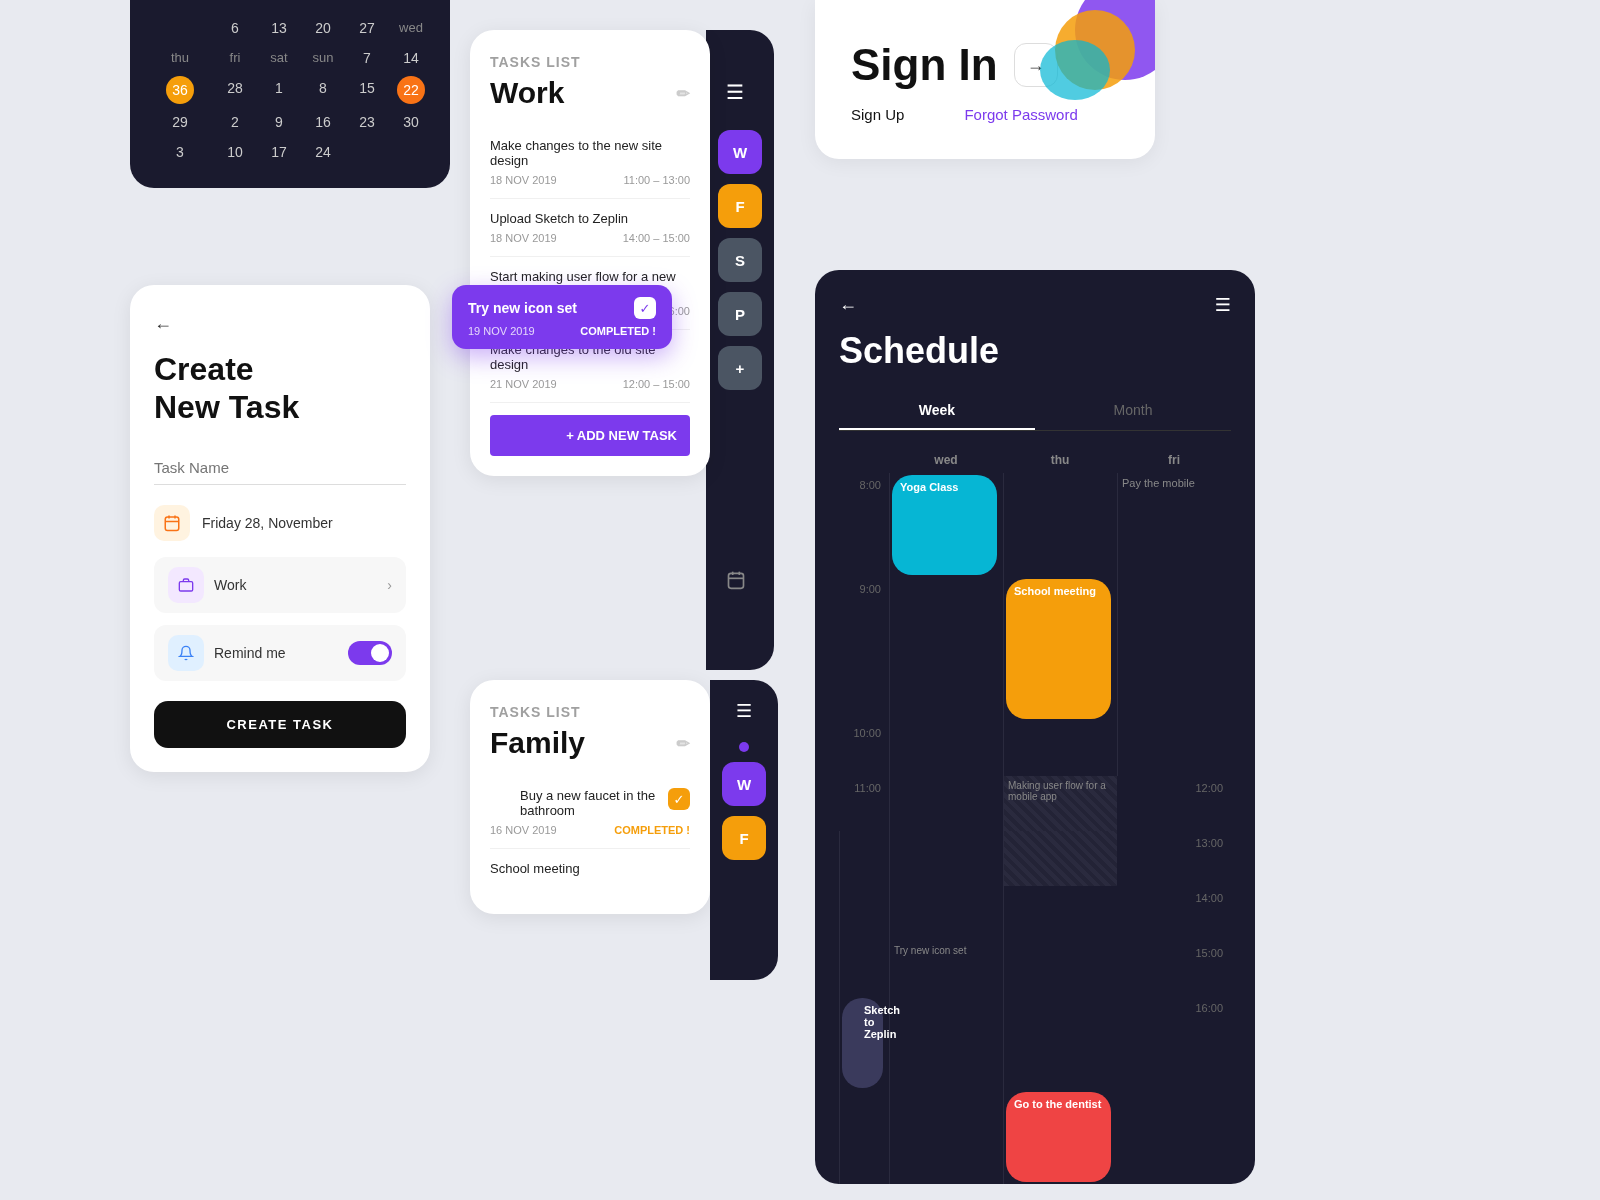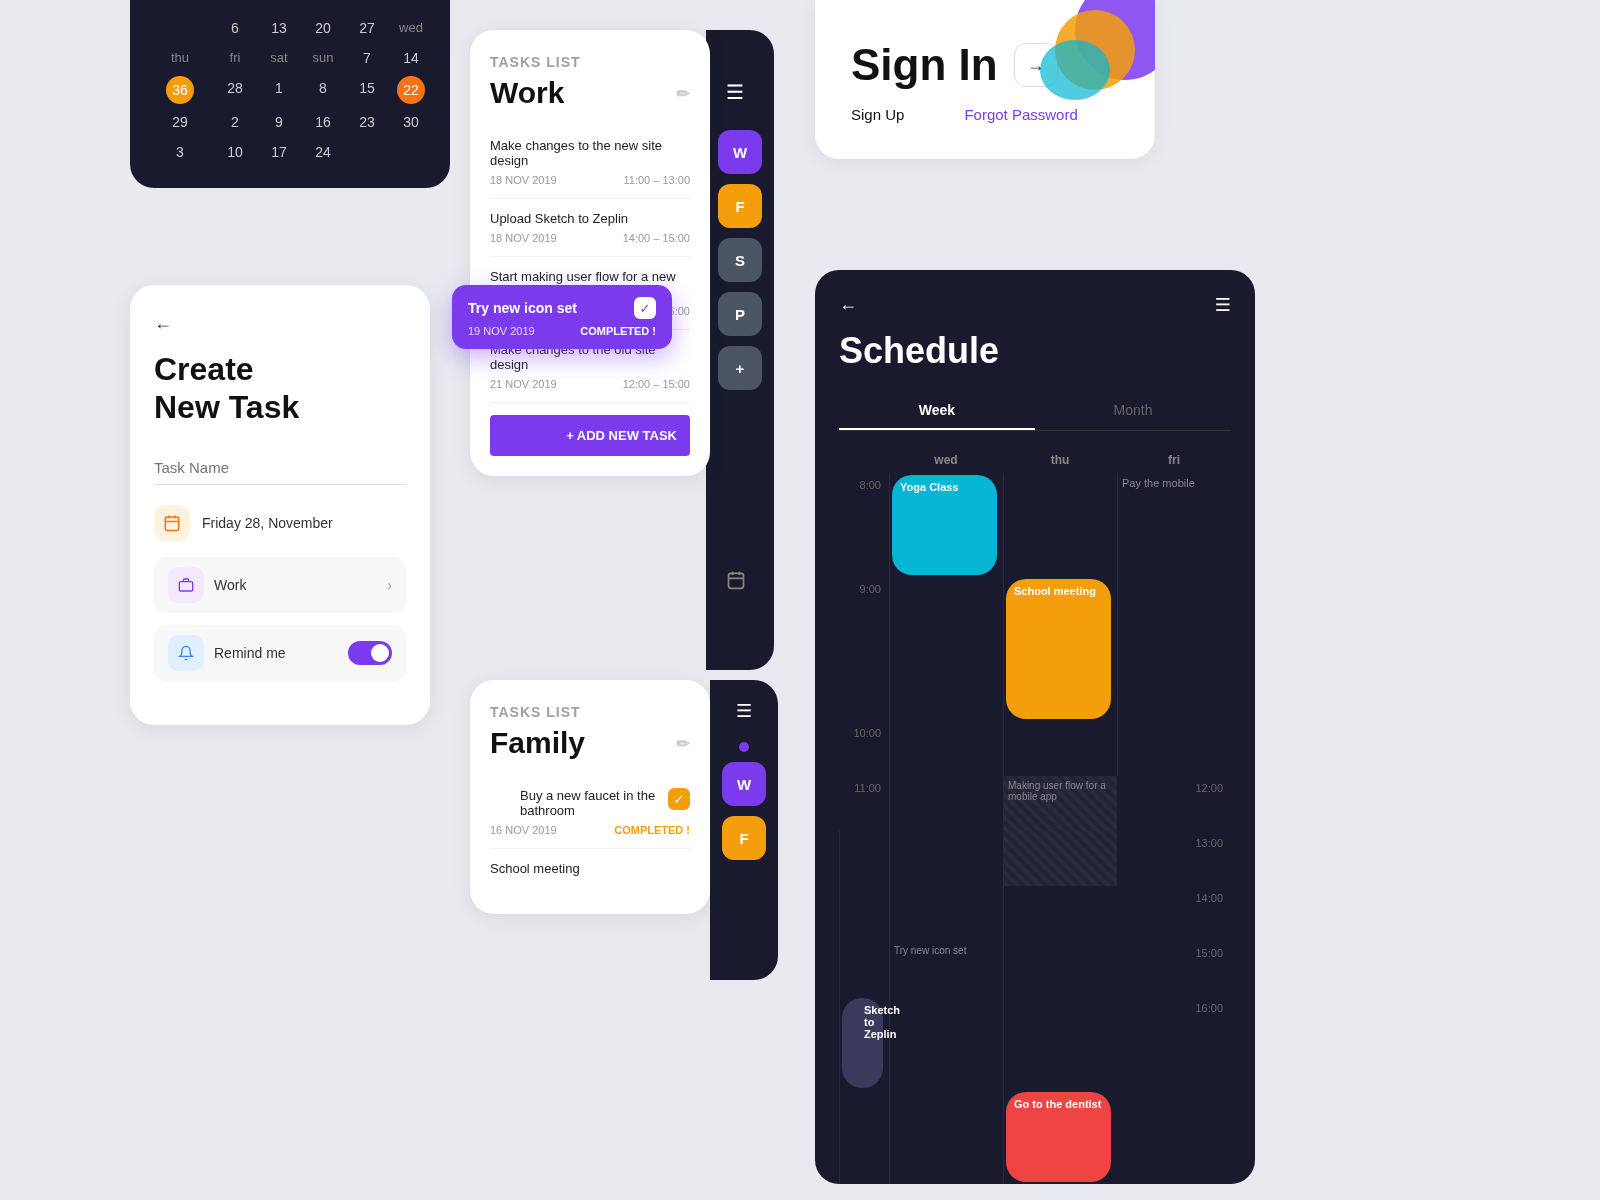--- a/index.html
+++ b/index.html
@@ -548,20 +548,21 @@
         <svg width="16" height="16" viewBox="0 0 24 24" fill="none" stroke="#3b82f6" stroke-width="2">
           <path d="M18 8A6 6 0 006 8c0 7-3 9-3 9h18s-3-2-3-9"></path>
             <path d="M13.73 21a2 2 0 01-3.46 0"></path>
         </svg>
       </div>
       <span>Remind me</span>
     </div>
     <div class="toggle"></div>
   </div>
 
+  <button class="create-btn">CREATE TASK</button>
 </div>
 
 <div class="sidebar-bg"></div>
 <div class="sidebar-top-icon">☰</div>
 <div class="sidebar-dots">
   <div class="sidebar-dot dot-w">W</div>
   <div class="sidebar-dot dot-f">F</div>
   <div class="sidebar-dot dot-s">S</div>
   <div class="sidebar-dot dot-p">P</div>
   <div class="sidebar-dot dot-plus">+</div>

